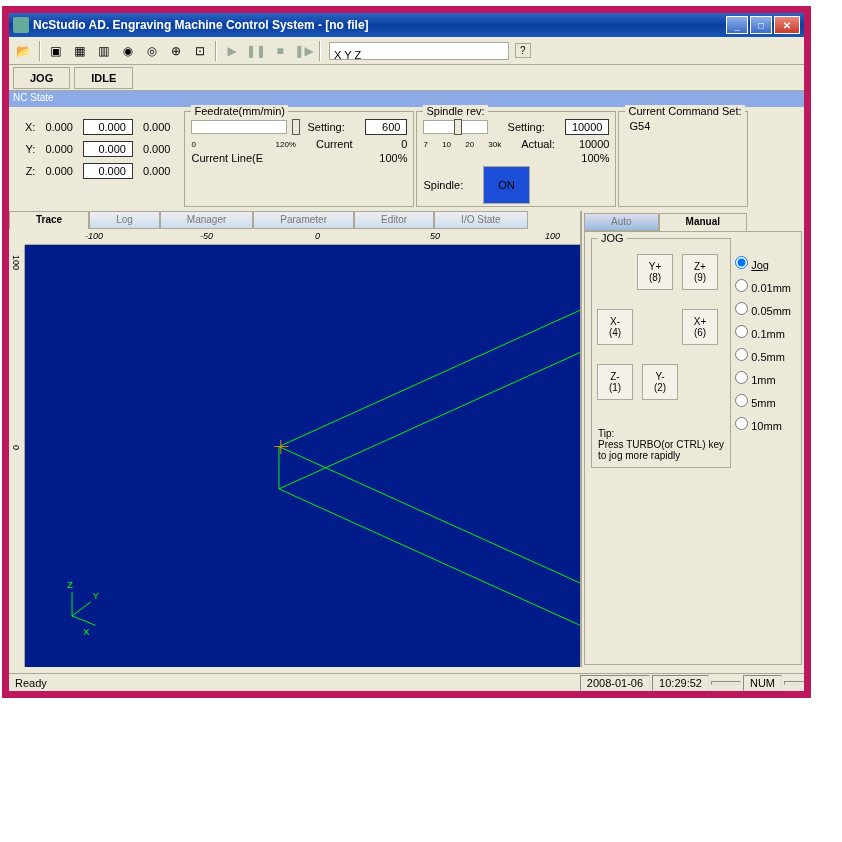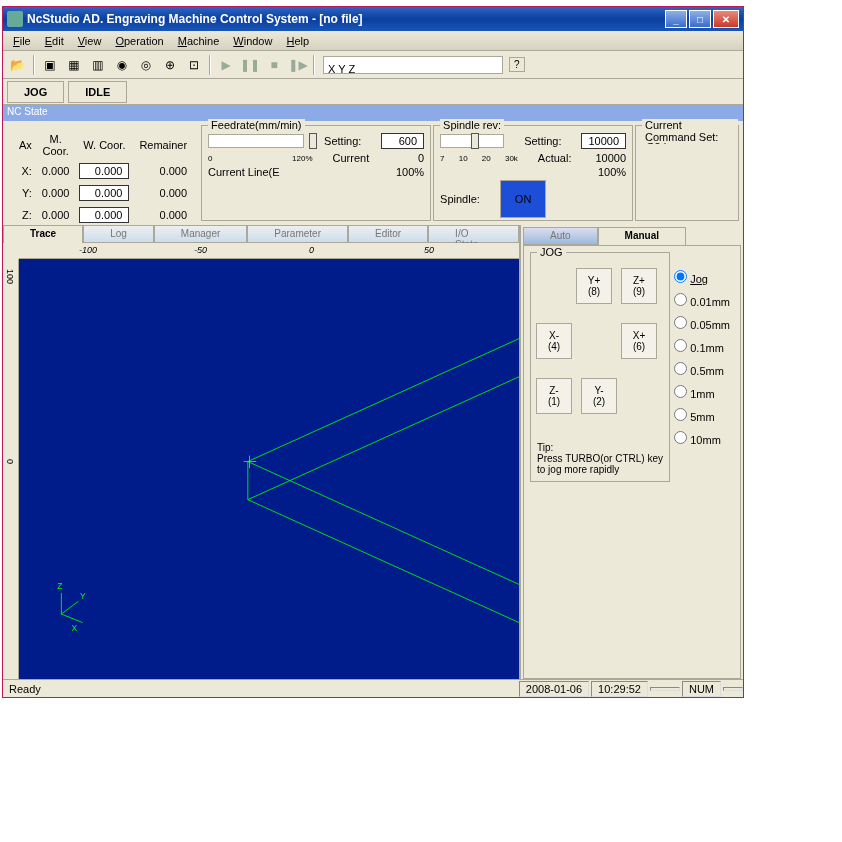--- a/index.html
+++ b/index.html
@@ -1,18 +1,18 @@
 <!DOCTYPE html>
 <html><head>
 <meta charset="utf-8">
 <style>
 * { box-sizing: border-box; margin: 0; padding: 0; font-family: Tahoma, Arial, sans-serif; }
 body { background: #fff; width: 842px; height: 842px; overflow: hidden; }
 .outer { padding: 0; background: #fff; }
-.window { border: 1px solid #be185d; margin: 6px 4px 0 2px; background: #ece9d8; width: 742px; height: 692px; position: relative; }
+.window { border: 7px solid #be185d; margin: 6px 4px 0 2px; background: #ece9d8; width: 809px; height: 692px; position: relative; }
 .titlebar { height: 24px; background: linear-gradient(to bottom, #2d66c4, #0a3f9e 50%, #1956b8); color: #fff; display: flex; align-items: center; padding: 0 4px; font-size: 12px; font-weight: bold; }
 .titlebar .icon { width: 16px; height: 16px; margin-right: 4px; background: #6a9; border-radius: 2px; }
 .titlebar .title { flex: 1; }
 .winbtns { display: flex; gap: 2px; }
 .winbtn { width: 22px; height: 18px; border: 1px solid #fff; font-size: 10px; display: flex; align-items: center; justify-content: center; cursor: pointer; }
 .winbtn.min { background: linear-gradient(#8db0e8, #3a6cc8); }
 .winbtn.max { background: linear-gradient(#8db0e8, #3a6cc8); }
 .winbtn.close { background: linear-gradient(#e98a7a, #c83a2a); width: 26px; }
 .menubar { height: 20px; background: linear-gradient(#ece9d8, #d6d2c2); border-bottom: 1px solid #aca899; display: flex; align-items: center; padding: 2px 4px; font-size: 11px; gap: 2px; }
 .menubar span { padding: 2px 6px; cursor: pointer; }
@@ -70,29 +70,20 @@
   <div class="titlebar">
     <div class="icon"></div>
     <div class="title">NcStudio AD. Engraving Machine Control System  - [no file]</div>
     <div class="winbtns">
       <div class="winbtn min">_</div>
       <div class="winbtn max">□</div>
       <div class="winbtn close">✕</div>
     </div>
   </div>
 
-  <div class="menubar">
-    <span><u>F</u>ile</span>
-    <span><u>E</u>dit</span>
-    <span><u>V</u>iew</span>
-    <span><u>O</u>peration</span>
-    <span><u>M</u>achine</span>
-    <span><u>W</u>indow</span>
-    <span><u>H</u>elp</span>
-  </div>
 
   <div class="toolbar">
     <div class="tbtn">📂</div>
     <div class="tsep"></div>
     <div class="tbtn">▣</div>
     <div class="tbtn">▦</div>
     <div class="tbtn">▥</div>
     <div class="tbtn">◉</div>
     <div class="tbtn">◎</div>
     <div class="tbtn">⊕</div>
@@ -111,26 +102,20 @@
     <div class="statbtn">JOG</div>
     <div class="statbtn">IDLE</div>
   </div>
 
   <div class="ncstate">NC State</div>
 
   <div class="panel">
     <div class="coords">
       <table>
         <tbody>
-              <tr>
-          <td class="hdr">Ax</td>
-          <td class="hdr">M. Coor.</td>
-          <td class="hdr">W. Coor.</td>
-          <td class="hdr">Remainer</td>
-        </tr>
         <tr>
           <td>X:</td>
           <td>0.000</td>
           <td><span class="valbox">0.000</span></td>
           <td>0.000</td>
         </tr>
         <tr>
           <td>Y:</td>
           <td>0.000</td>
           <td><span class="valbox">0.000</span></td>

